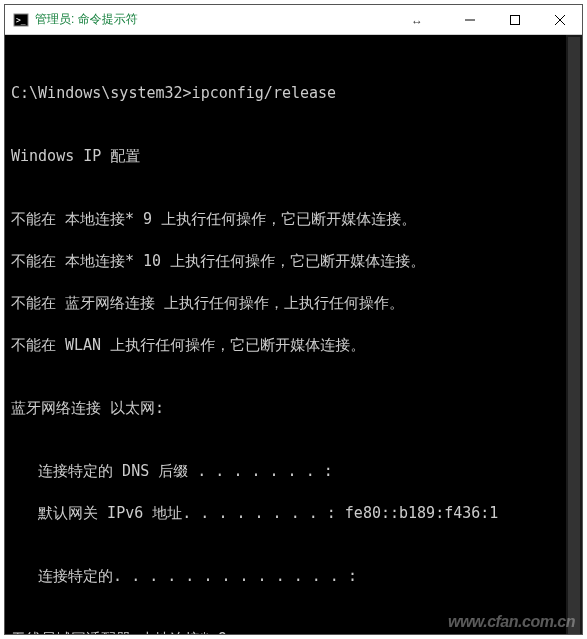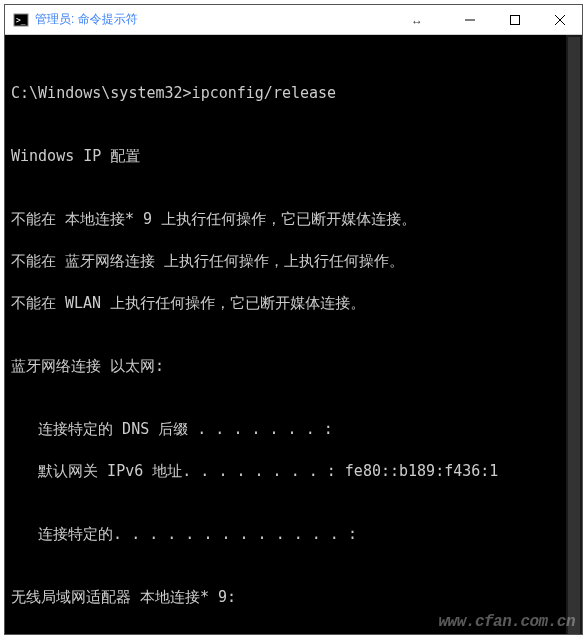--- a/index.html
+++ b/index.html
@@ -34,21 +34,21 @@
       width: 16px;
       height: 16px;
       margin: 0 6px 0 8px;
       display: flex;
       align-items: center;
       justify-content: center;
     }
     .title-icon svg { width: 16px; height: 16px; }
     .title-text {
       font-size: 12px;
-      color: #3b82f6;
+      color: #15803d;
       flex: 0 0 auto;
     }
     .title-spacer { flex: 1; }
     .title-center-icon {
       width: 20px;
       text-align: center;
       font-size: 12px;
       color: #333;
       margin-right: 20px;
     }
@@ -91,21 +91,21 @@
       right: 2px;
       top: 2px;
       width: 12px;
       height: 100%;
       background: #333;
     }
     .watermark {
       position: absolute;
       right: 12px;
       bottom: 8px;
-      font-family: Liberation Mono, monospace;
+      font-family: Liberation Sans, sans-serif;
       font-size: 16px;
       font-style: italic;
       font-weight: bold;
       color: rgba(200,200,200,0.45);
       letter-spacing: -0.5px;
       pointer-events: none;
       text-align: center;
     }
   </style>
 </head>
@@ -142,20 +142,21 @@
     </div>
   </div>
 
   <div class="terminal">
 <div class="term-line"></div>
 <div class="term-line">C:\Windows\system32&gt;ipconfig/release</div>
 <div class="term-line"></div>
 <div class="term-line">Windows IP 配置</div>
 <div class="term-line"></div>
 <div class="term-line">不能在 本地连接* 9 上执行任何操作，它已断开媒体连接。</div>
+<div class="term-line">不能在 本地连接* 10 上执行任何操作，它已断开媒体连接。</div>
 <div class="term-line">不能在 蓝牙网络连接 上执行任何操作，上执行任何操作。</div>
 <div class="term-line">不能在 WLAN 上执行任何操作，它已断开媒体连接。</div>
 <div class="term-line"></div>
 <div class="term-line">蓝牙网络连接 以太网:</div>
 <div class="term-line"></div>
 <div class="term-line">   连接特定的 DNS 后缀 . . . . . . . :</div>
 <div class="term-line">   默认网关 IPv6 地址. . . . . . . . : fe80::b189:f436:1</div>
 <div class="term-line"></div>
 <div class="term-line">   连接特定的. . . . . . . . . . . . . :</div>
 <div class="term-line"></div>

